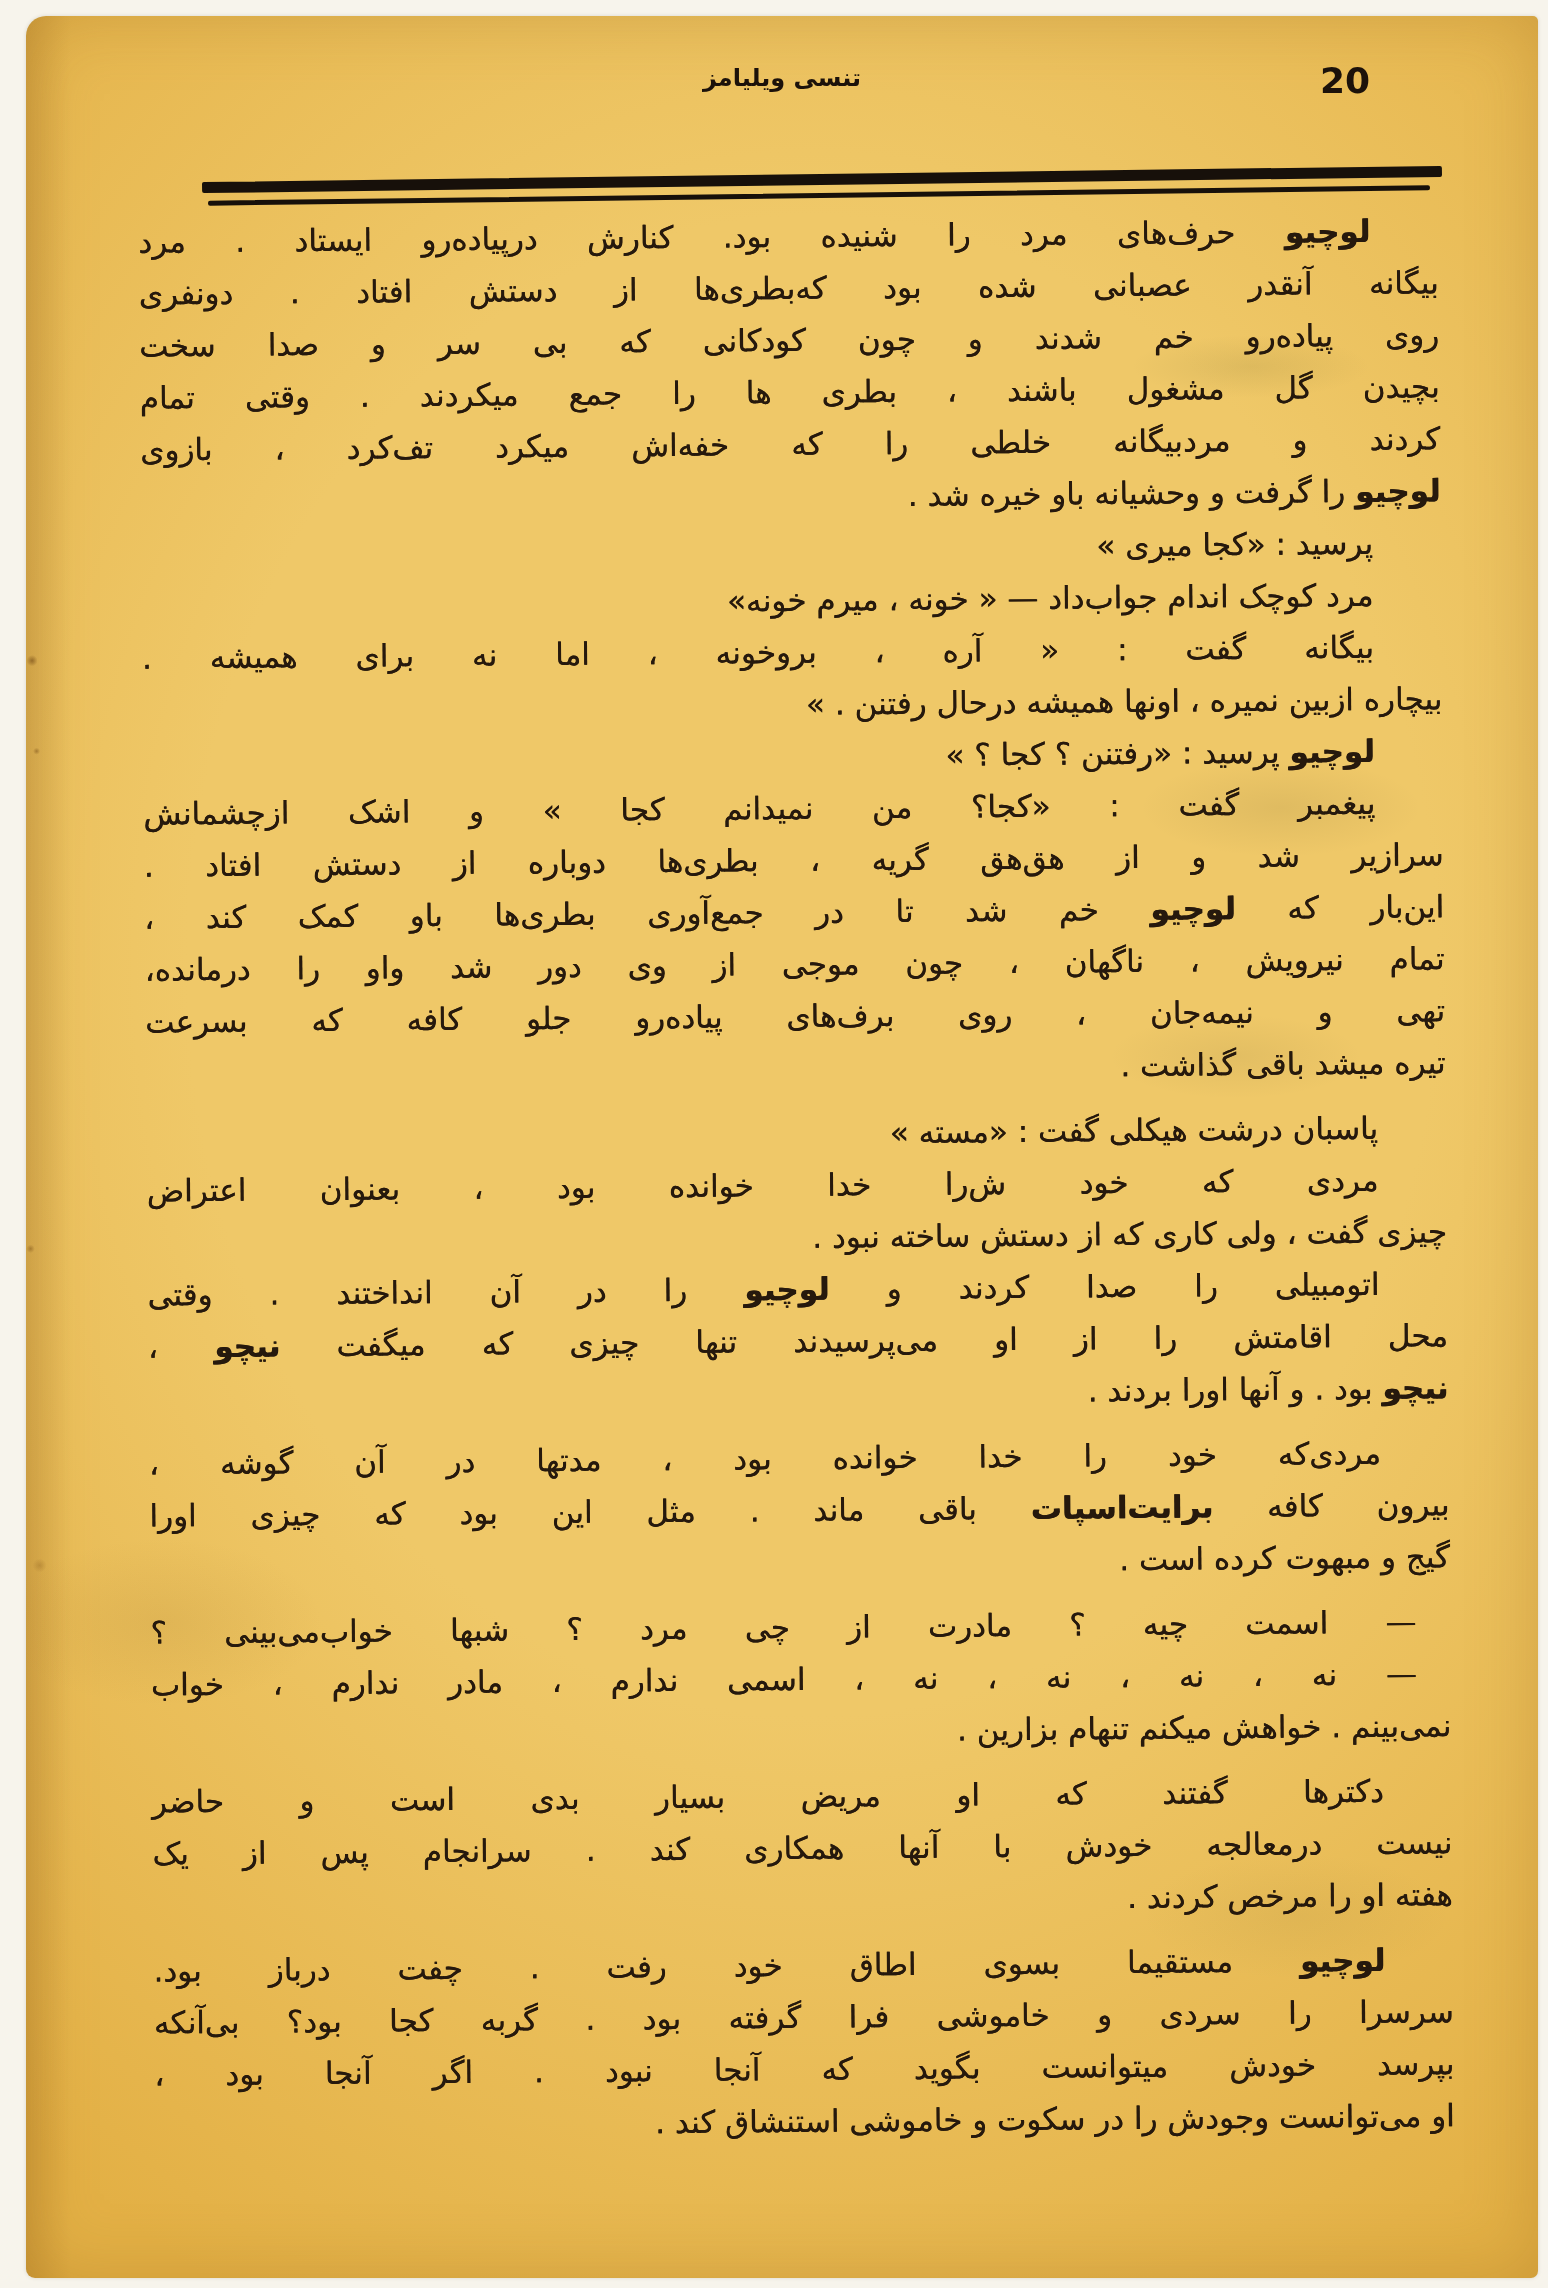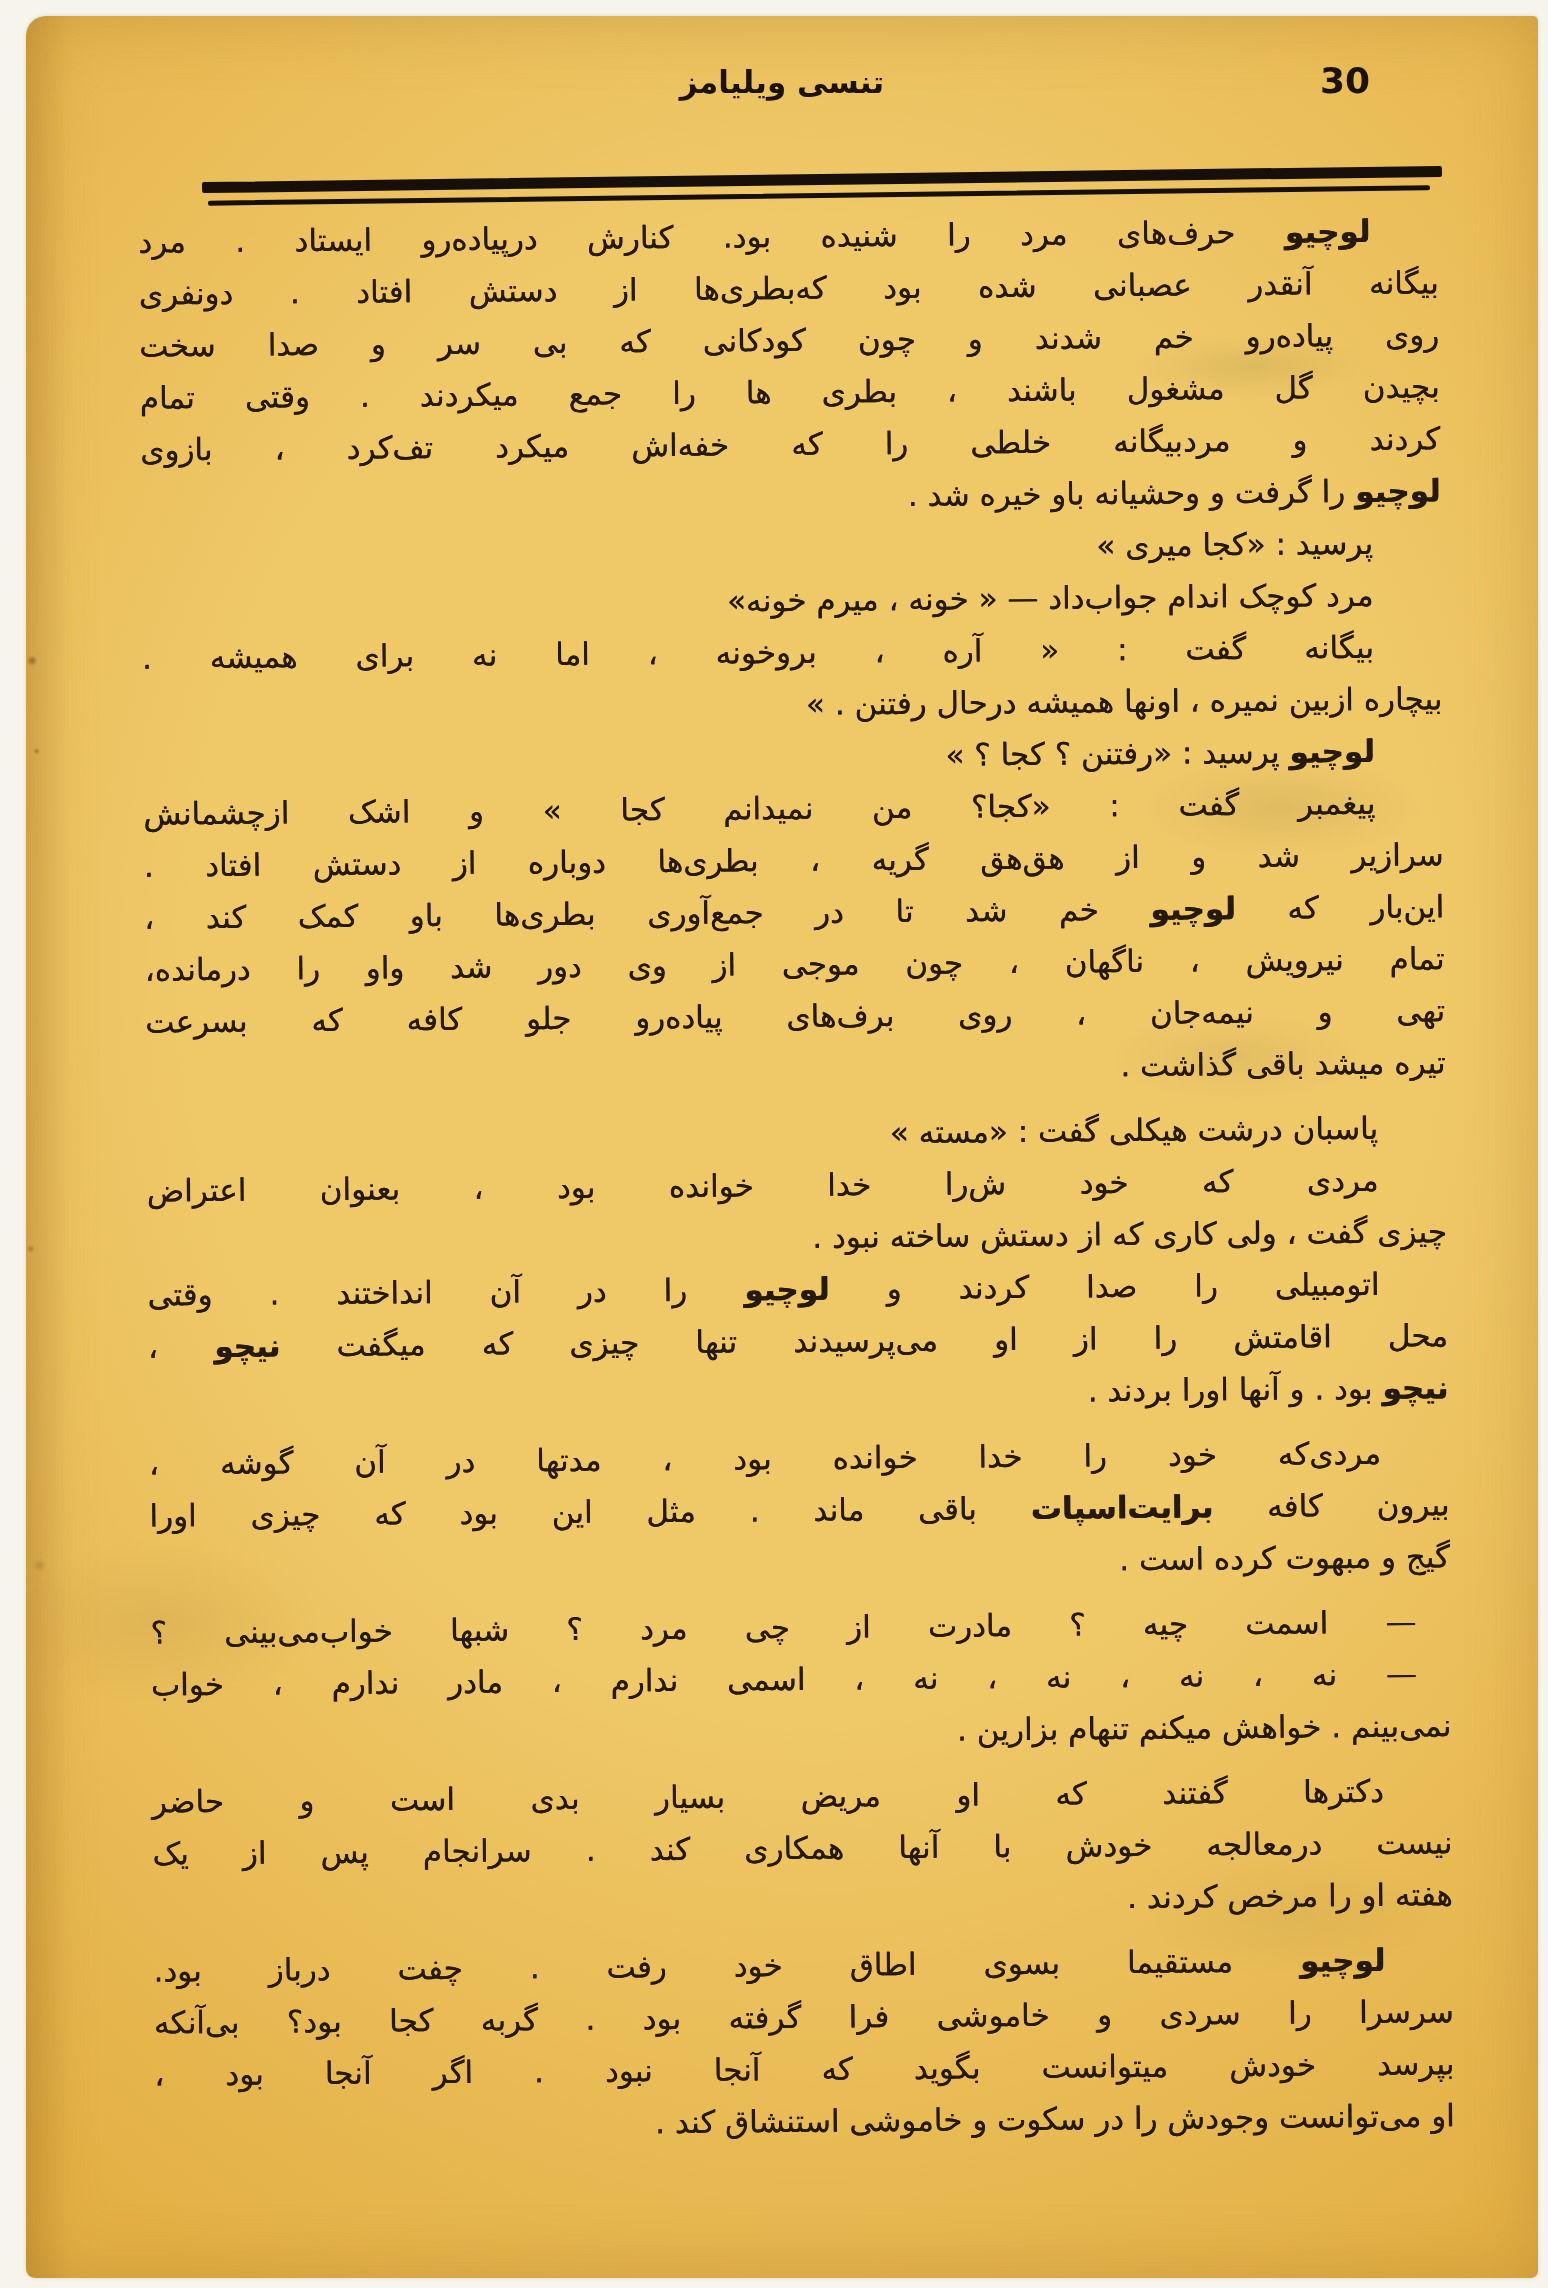--- a/index.html
+++ b/index.html
@@ -32,21 +32,21 @@
       
       linear-gradient(90deg, rgba(140,90,20,.20), rgba(140,90,20,0) 45px),
       
       radial-gradient(ellipse 1250px 1500px at 52% 42%, #efc868 50%, #e3b045 100%);
     background-color:#e9bc55;
     box-shadow: inset 0 0 70px rgba(145,95,20,.28), 0 0 4px rgba(0,0,0,.12);
   }
   #header-title{
     position:absolute;top:48px;left:0;right:0;
     text-align:center;
-    font-weight:bold;font-size:31px;color:#1c120a;
+    font-weight:bold;font-size:24px;color:#1c120a;
     letter-spacing:1px;
   }
   #page-number{
     position:absolute;top:44px;right:168px;
     font-weight:bold;font-size:36px;color:#1c120a;
   }
   .rule{position:absolute;background:#17100a;border-radius:2px;}
   #rule-thick{left:176px;top:158px;width:1240px;height:11px;transform:rotate(-0.75deg);}
   #rule-thin {left:182px;top:177px;width:1222px;height:5px;transform:rotate(-0.72deg);}
   #page-text{
@@ -66,21 +66,21 @@
   .just{text-align:justify;text-align-last:justify;}
   .ind{padding-right:68px;}
   .ind-sm{padding-right:34px;}
   .gap{margin-top:13px;}
 </style>
 </head>
 <body>
 
 <div id="scan">
   <div id="paper">
-    <div id="page-number">30</div>
+    <div id="page-number">20</div>
     <div id="header-title">تنسی ویلیامز</div>
     <div id="rule-thick" class="rule"></div>
     <div id="rule-thin" class="rule"></div>
     <div id="page-text" dir="rtl">
         <div class="line just ind"><b>لوچیو</b><span> حرف‌های مرد را شنیده بود. کنارش درپیاده‌رو ایستاد . مرد</span></div>
         <div class="line just"><span>بیگانه آنقدر عصبانی شده بود که‌بطری‌ها از دستش افتاد . دونفری</span></div>
         <div class="line just"><span>روی پیاده‌رو خم شدند و چون کودکانی که بی سر و صدا سخت</span></div>
         <div class="line just"><span>بچیدن گل مشغول باشند ، بطری ها را جمع میکردند . وقتی تمام</span></div>
         <div class="line just"><span>کردند و مردبیگانه خلطی را که خفه‌اش میکرد تف‌کرد ، بازوی</span></div>
         <div class="line"><b>لوچیو</b><span> را گرفت و وحشیانه باو خیره شد .</span></div>

